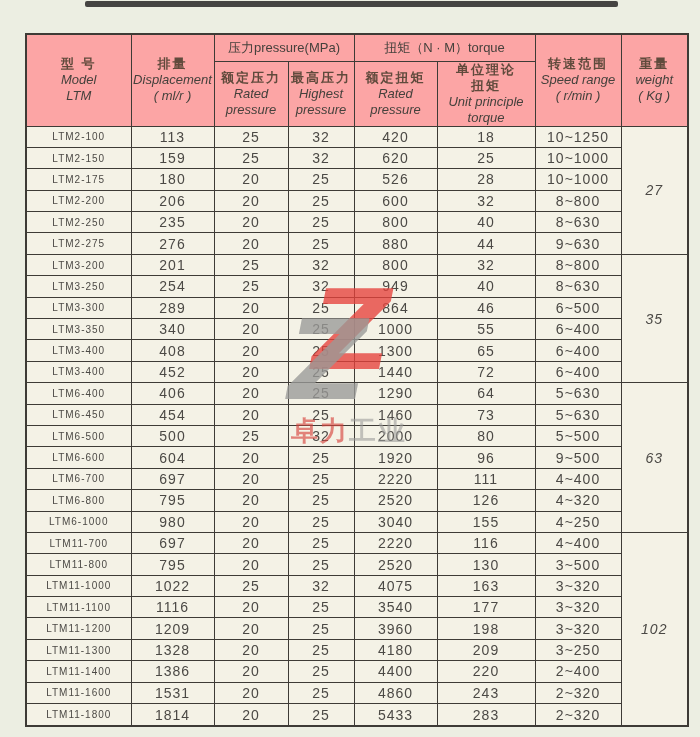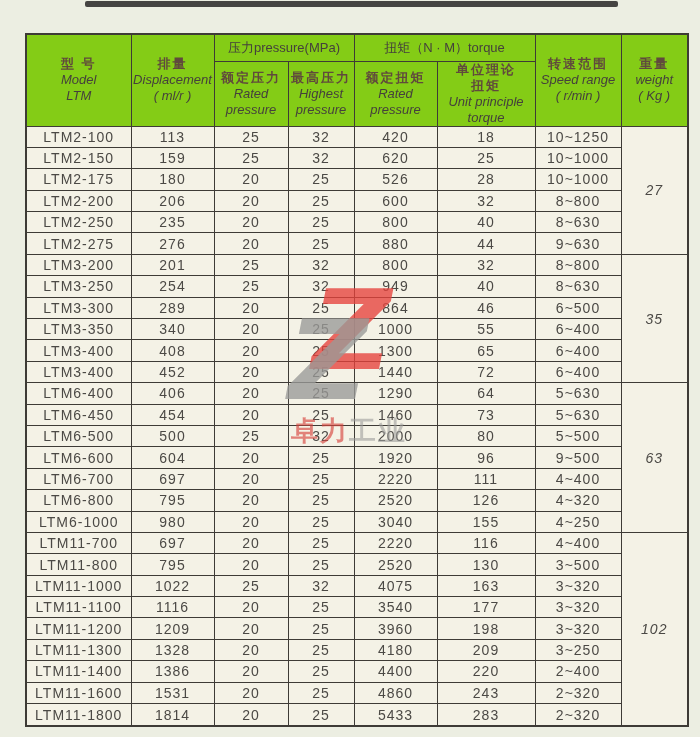--- a/index.html
+++ b/index.html
@@ -22,37 +22,37 @@
     background:#f4f2e6;
   }
   .spec-table th,.spec-table td{
     border:1px solid #3e3b36;
     text-align:center;vertical-align:middle;
     padding:0;
     overflow:hidden;
   }
   .spec-table{border:2px solid #3e3b36;}
   .spec-table th{
-    background:#84cc16;
+    background:#fca5a5;
     font-weight:normal;
     font-size:13px;line-height:16px;
     color:#45413c;
     white-space:pre-line;
   }
   .zh{color:#604a3c;letter-spacing:2px;font-weight:bold;}
   .en{color:#45413c;letter-spacing:0;font-style:italic;}
   thead tr.group-row{height:27px;}
   thead tr.sub-row{height:55px;}
   tbody td{
     font-size:14px;
     color:#4b4945;
     letter-spacing:1px;
     background:#f4f2e6;
   }
-  tbody td.model-col{font-size:14px;letter-spacing:1px;margin-left:32px;}
+  tbody td.model-col{font-size:10px;letter-spacing:1px;margin-left:32px;}
   tbody td.weight-col{font-size:14px;font-style:italic;}
   .watermark{
     position:absolute;left:0;top:0;width:700px;height:737px;
     pointer-events:none;
   }
   .wm-z{
     position:absolute;
     font-family:"DejaVu Sans", sans-serif;
     font-weight:bold;font-style:italic;
     line-height:1;

